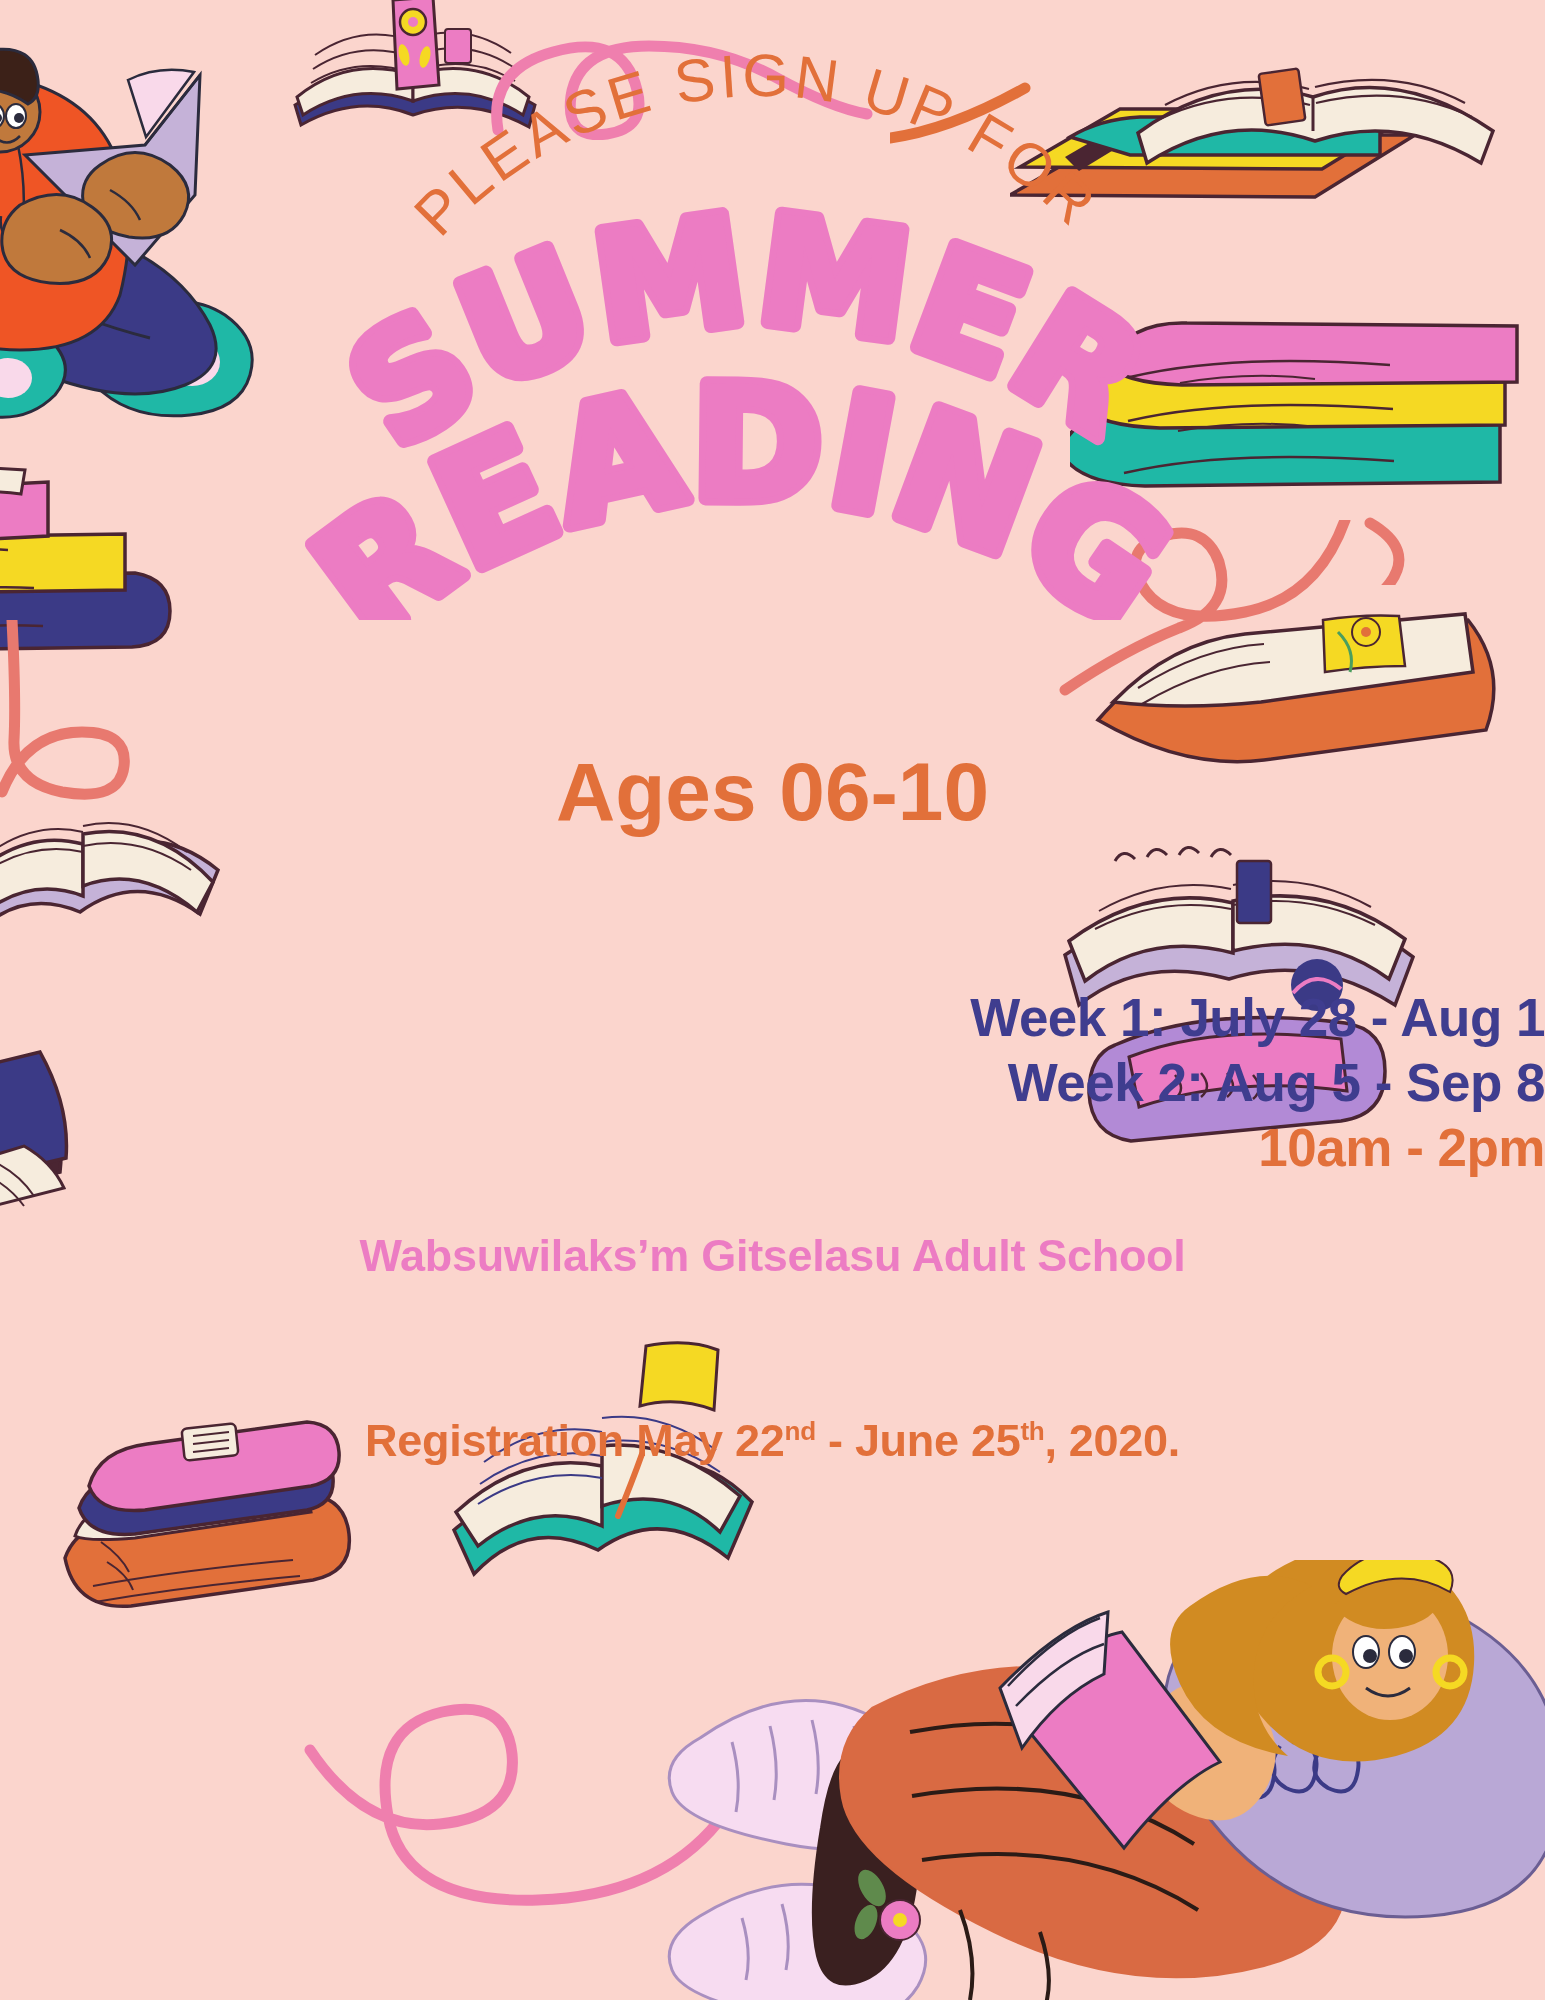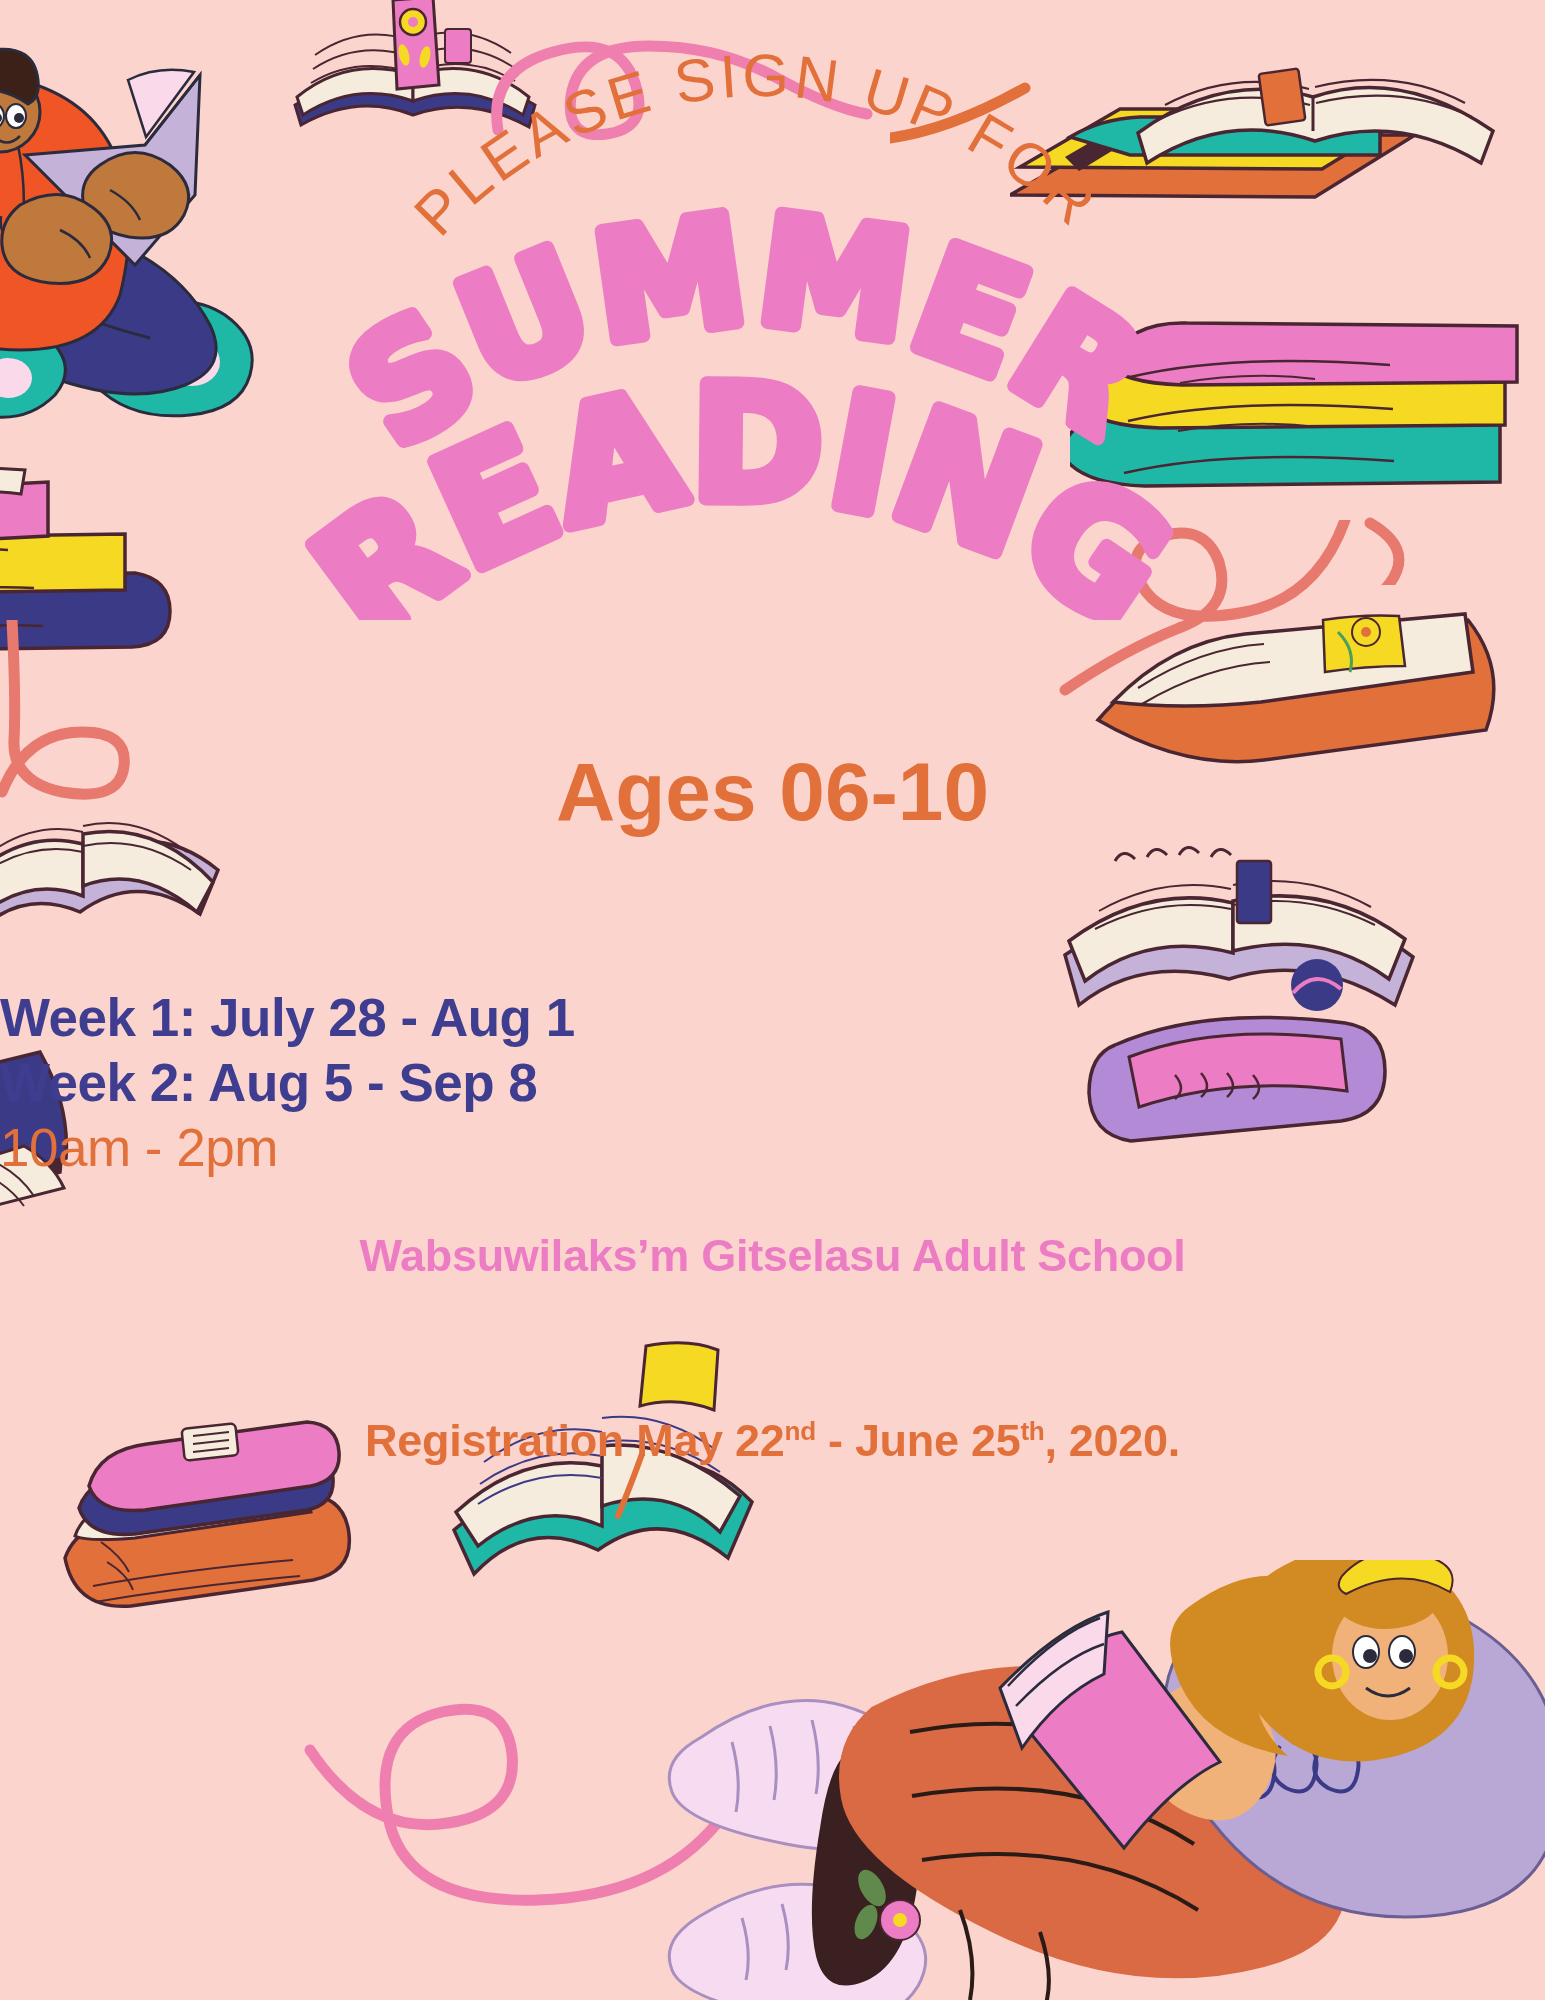--- a/index.html
+++ b/index.html
@@ -68,32 +68,32 @@
     font-size: 82px;
     font-weight: bold;
     color: #e2703a;
     letter-spacing: 0px;
   }
   .weeks {
     position: absolute;
     left: 0;
     top: 985px;
     width: 1545px;
-    text-align: left;
+    text-align: right;
   }
   .week-line {
     font-size: 53px;
     font-weight: bold;
     color: #3f3d8f;
     line-height: 1.23;
     letter-spacing: -0.5px;
   }
   .time-line {
     font-size: 53px;
-    font-weight: normal;
+    font-weight: bold;
     color: #e2703a;
     line-height: 1.23;
     letter-spacing: -0.5px;
   }
   .school {
     position: absolute;
     left: 0;
     top: 1230px;
     width: 1545px;
     text-align: center;

